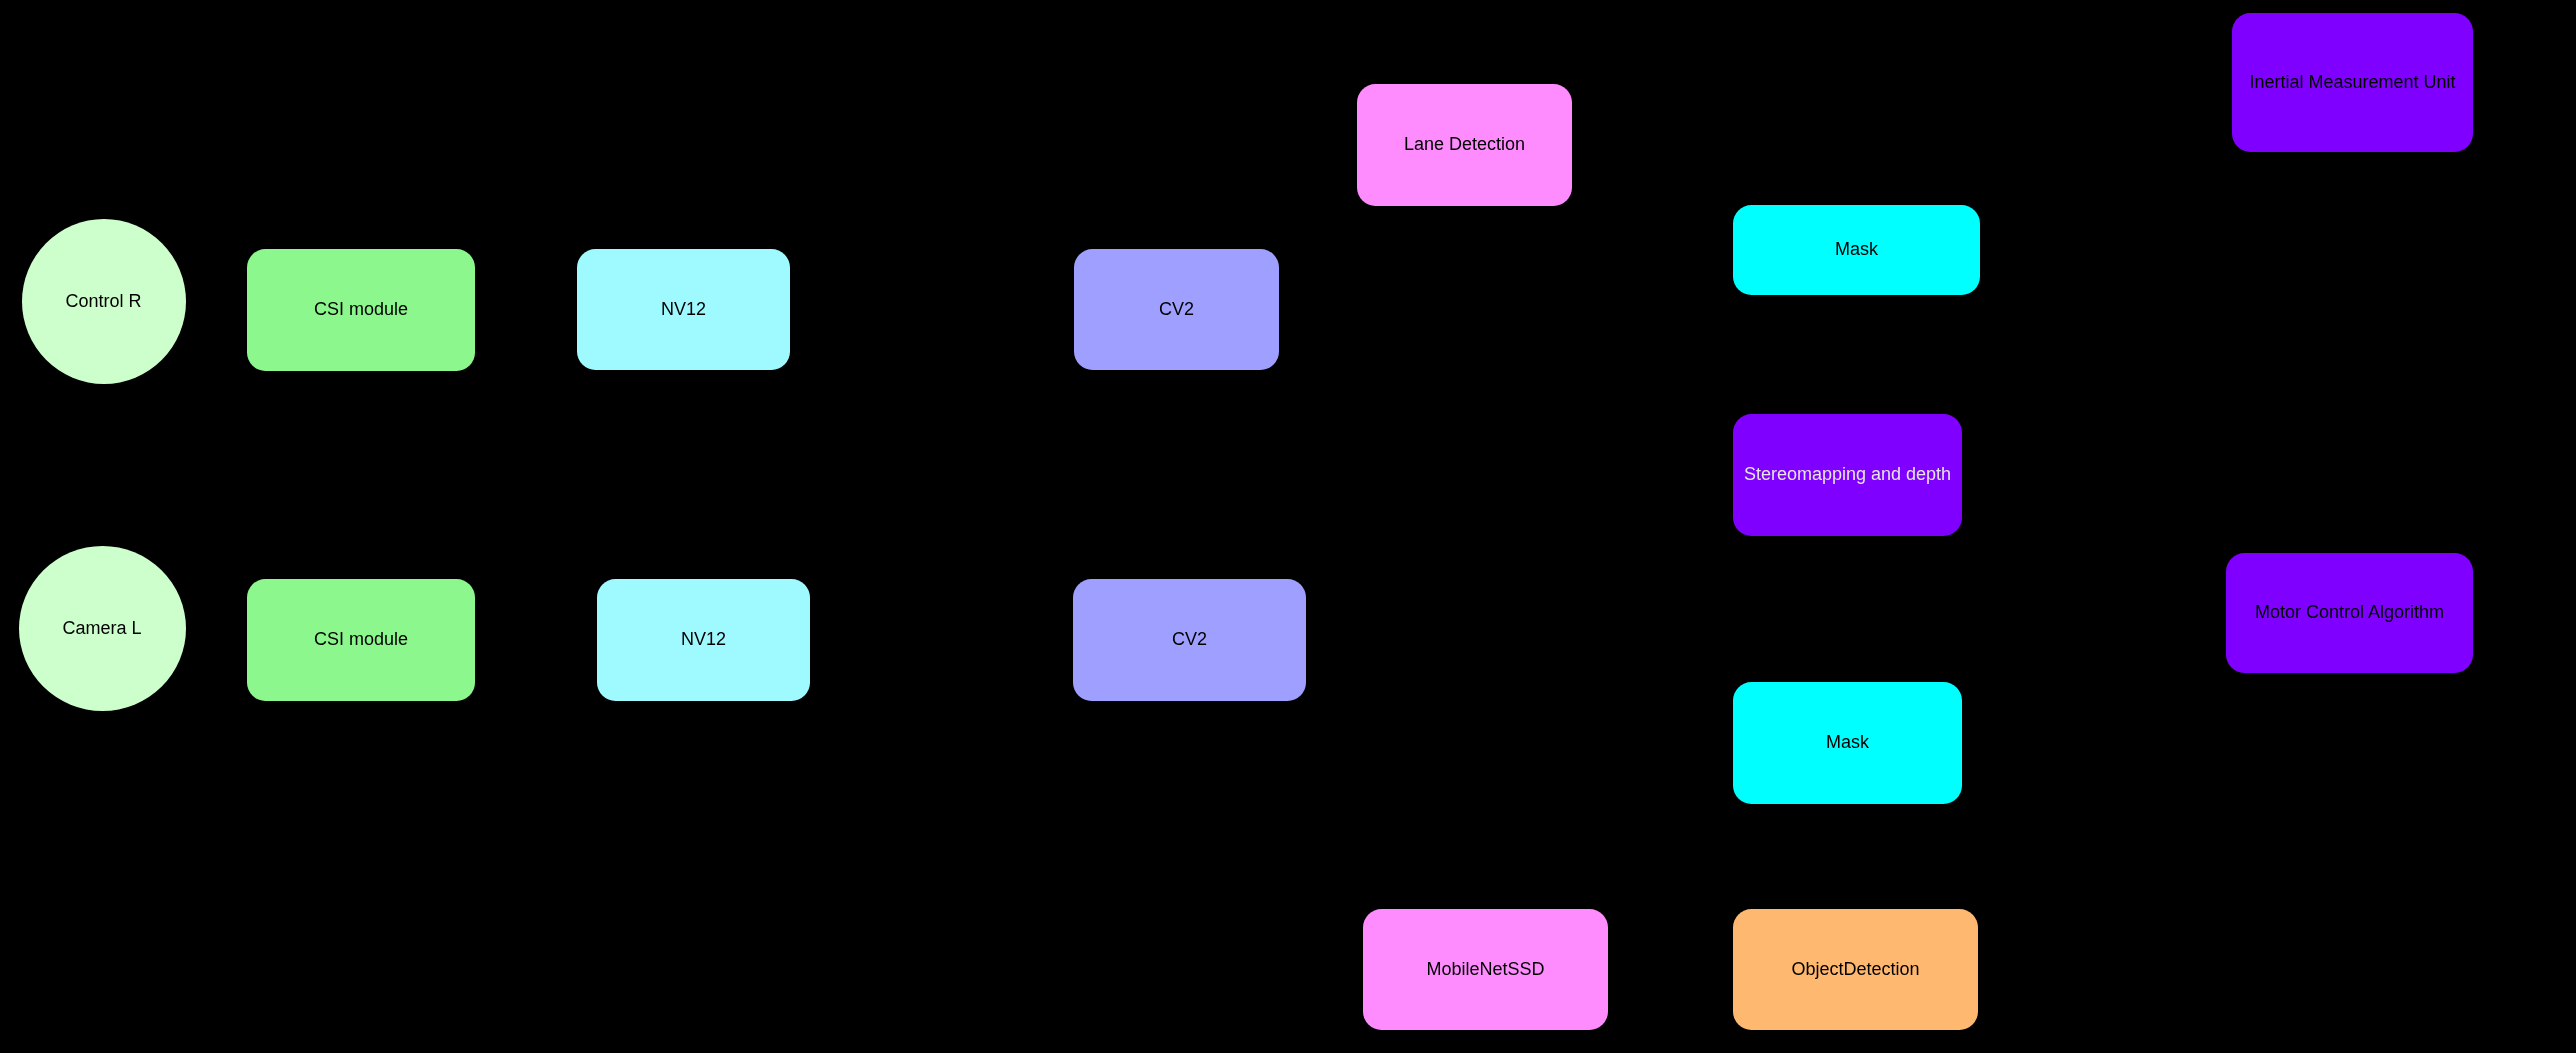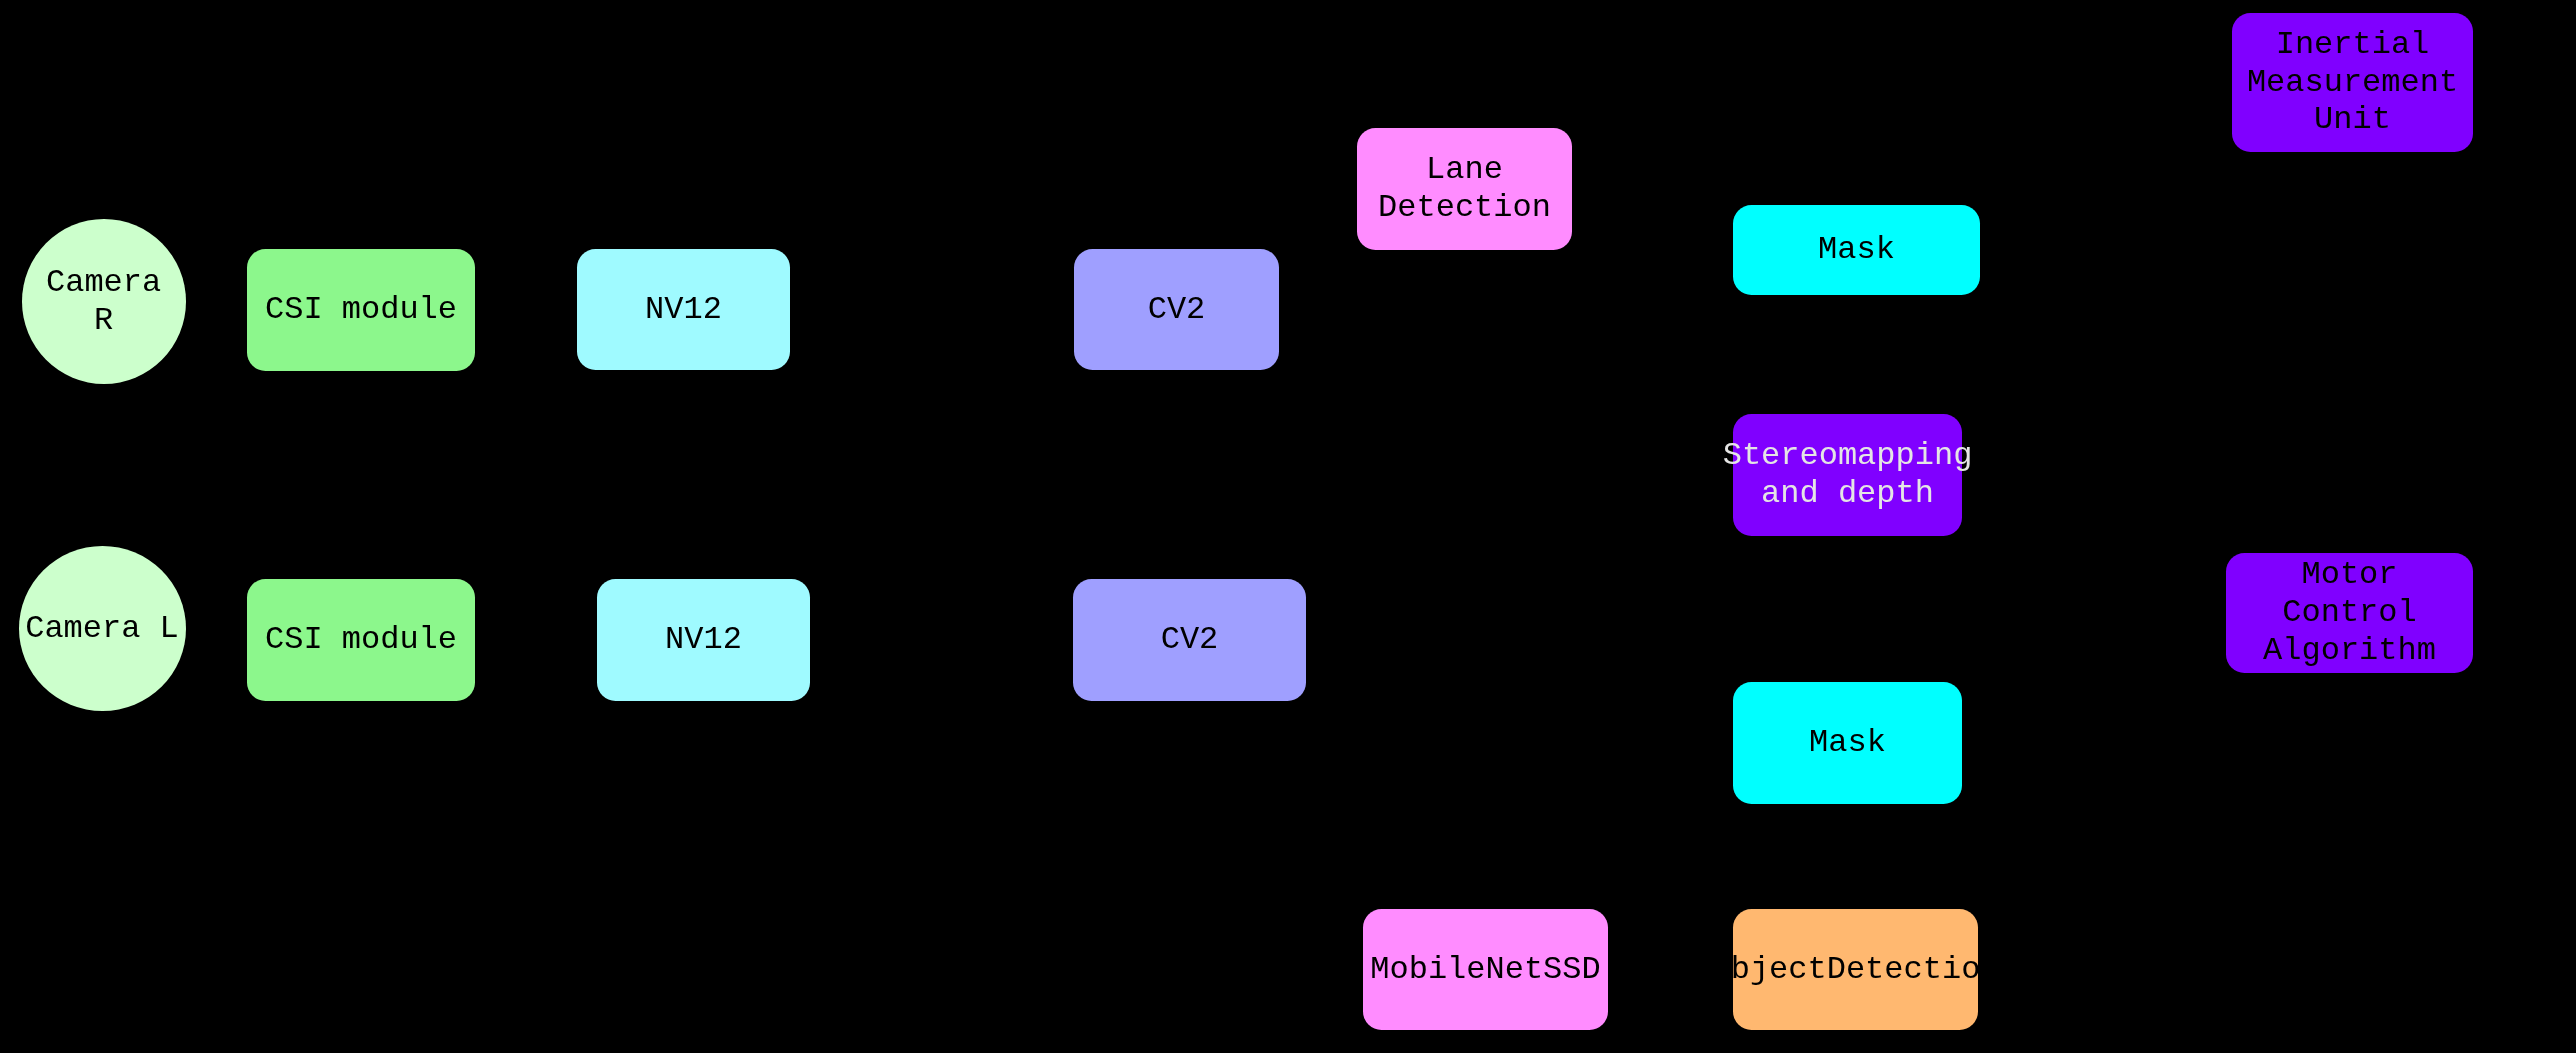--- a/index.html
+++ b/index.html
@@ -19,22 +19,22 @@
     overflow: hidden;
   }
   .node {
     position: absolute;
     box-sizing: border-box;
     display: flex;
     align-items: center;
     justify-content: center;
     text-align: center;
     color: #000000;
-    font-family: Liberation Mono, monospace;
-    font-size: 32px;
+    font-family: Liberation Sans, sans-serif;
+    font-size: 18px;
     line-height: 1.18;
     padding: 2.1px 6.2px;
     word-wrap: break-word;
     white-space: pre-line;
   }
   .node.rect {
     border-radius: 18.5px;
   }
   .node.ellipse {
     border-radius: 50%;
@@ -88,25 +88,25 @@
         <polygon points="2882.5,1765 2870.5,1743 2894.5,1743" fill="#000000"></polygon>
         <polygon points="3363,1882.5 3341,1870.5 3341,1894.5" fill="#000000"></polygon>
         <polygon points="5046,726.5 5024,714.5 5024,738.5" fill="#000000"></polygon>
         <polygon points="5046,726.5 5024,714.5 5024,738.5" fill="#000000"></polygon>
         <polygon points="4320,1159 4298,1147 4298,1171" fill="#000000"></polygon>
         <polygon points="4320,1159 4298,1147 4298,1171" fill="#000000"></polygon>
         <polygon points="5030,1681.5 5008,1669.5 5008,1693.5" fill="#000000"></polygon>
       </g>
   </svg>
   <div id="nodes-root">
-      <div class="node ellipse" style="left: 21.6px; top: 219px; width: 164px; height: 165px; background: rgb(204, 255, 204); color: rgb(0, 0, 0);"><span>Camera R</span></div>
+      <div class="node ellipse" style="left: 21.6px; top: 219px; width: 164px; height: 165px; background: rgb(204, 255, 204); color: rgb(0, 0, 0);"><span>Control R</span></div>
       <div class="node rect" style="left: 247px; top: 249px; width: 228px; height: 122px; background: rgb(140, 247, 140); color: rgb(0, 0, 0);"><span>CSI module</span></div>
       <div class="node rect" style="left: 577px; top: 249px; width: 213px; height: 121px; background: rgb(159, 250, 255); color: rgb(0, 0, 0);"><span>NV12</span></div>
       <div class="node rect" style="left: 1074px; top: 249px; width: 205px; height: 121px; background: rgb(159, 159, 255); color: rgb(0, 0, 0);"><span>CV2</span></div>
-      <div class="node rect" style="left: 1357px; top: 84px; width: 215px; height: 122px; background: rgb(255, 140, 255); color: rgb(0, 0, 0); margin-top: 44px;"><span>Lane Detection</span></div>
+      <div class="node rect" style="left: 1357px; top: 84px; width: 215px; height: 122px; background: rgb(255, 140, 255); color: rgb(0, 0, 0);"><span>Lane Detection</span></div>
       <div class="node rect" style="left: 1733px; top: 205px; width: 247px; height: 90px; background: rgb(0, 255, 255); color: rgb(0, 0, 0);"><span>Mask</span></div>
       <div class="node rect" style="left: 1733px; top: 414px; width: 229px; height: 122px; background: rgb(128, 0, 255); color: #e5e5e5;"><span>Stereomapping and depth</span></div>
       <div class="node rect" style="left: 2232px; top: 13px; width: 241px; height: 139px; background: rgb(128, 0, 255); color: rgb(0, 0, 0);"><span>Inertial Measurement Unit</span></div>
       <div class="node rect" style="left: 2226px; top: 537px; width: 247px; height: 120px; background: rgb(128, 0, 255); color: rgb(0, 0, 0); margin-top: 16px;"><span>Motor Control Algorithm</span></div>
       <div class="node ellipse" style="left: 18.5px; top: 546px; width: 167px; height: 165px; background: rgb(204, 255, 204); color: rgb(0, 0, 0);"><span>Camera L</span></div>
       <div class="node rect" style="left: 247px; top: 579px; width: 228px; height: 122px; background: rgb(140, 247, 140); color: rgb(0, 0, 0);"><span>CSI module</span></div>
       <div class="node rect" style="left: 597px; top: 579px; width: 213px; height: 122px; background: rgb(159, 250, 255); color: rgb(0, 0, 0);"><span>NV12</span></div>
       <div class="node rect" style="left: 1073px; top: 579px; width: 233px; height: 122px; background: rgb(159, 159, 255); color: rgb(0, 0, 0);"><span>CV2</span></div>
       <div class="node rect" style="left: 1733px; top: 682px; width: 229px; height: 122px; background: rgb(0, 255, 255); color: rgb(0, 0, 0);"><span>Mask</span></div>
       <div class="node rect" style="left: 1363px; top: 909px; width: 245px; height: 121px; background: rgb(255, 140, 255); color: rgb(0, 0, 0);"><span>MobileNetSSD</span></div>

